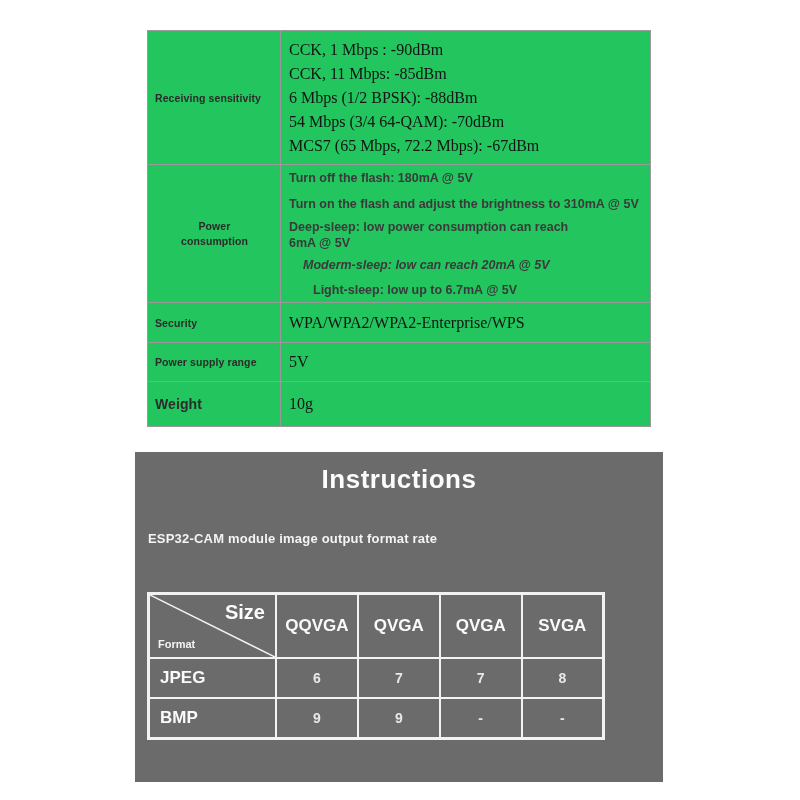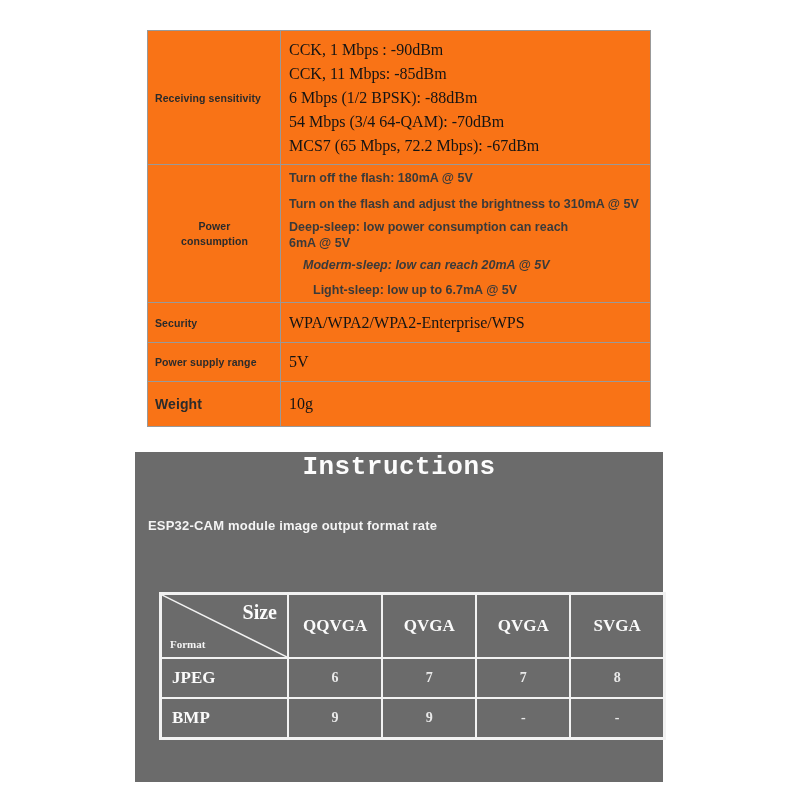--- a/index.html
+++ b/index.html
@@ -7,21 +7,21 @@
     position:relative;width:800px;height:800px;background:#ffffff;
     font-family:"Liberation Sans",sans-serif;overflow:hidden;
   }
 
   
   .spec-table{
     position:absolute;left:147px;top:30px;width:504px;
     border-collapse:collapse;table-layout:fixed;
   }
   .spec-table td{
-    border:1px solid #999999;vertical-align:middle;background:#f97316;
+    border:1px solid #999999;vertical-align:middle;background:#22c55e;
   }
   .spec-table .lbl{
     width:119px;padding:4px 6px 4px 7px;
     font-size:10.5px;font-weight:600;color:#2b2b2b;letter-spacing:0.1px;
   }
   .spec-table .lbl.center{text-align:center;white-space:pre-line;line-height:1.35;}
   .spec-table .lbl.big{font-size:14px;}
   .spec-table .val{
     padding:2px 8px;font-family:"Liberation Serif",serif;
     font-size:16px;color:#141414;
@@ -35,32 +35,31 @@
   .pc-pad{padding-top:4px;padding-bottom:4px;}
   .mt10{margin-top:10px;} .mt7{margin-top:7px;} .mt6{margin-top:6px;font-style:italic;} .mt9{margin-top:9px;}
   .ind1{margin-left:14px;} .ind2{margin-left:24px;}
 
   
   .instructions{
     position:absolute;left:135px;top:452px;width:528px;height:330px;
     background:#6b6b6b;color:#ffffff;
   }
   .instructions-title{
-    margin:0;text-align:center;
-    font-size:26px;font-weight:700;letter-spacing:0.5px;color:#fcfcfc;font-family:Liberation Mono, monospace;
+    margin:12px;text-align:center;
+    font-size:26px;font-weight:700;letter-spacing:0.5px;color:#fcfcfc;
   }
   .instructions-subtitle{
     margin:36px 0 0 13px;font-size:13px;font-weight:700;color:#f4f4f4;
     letter-spacing:0.2px;
   }
   .fmt-table{
-    position:absolute;left:24px;top:140px;width:507px;
+    position:absolute;left:12px;top:140px;width:458px;
     border-collapse:collapse;table-layout:fixed;
     border:3px solid #f2f2f2;
-    font-family:Liberation Serif, serif;
   }
   .fmt-table td,.fmt-table th{
     border:2px solid #f2f2f2;background:#6b6b6b;color:#ffffff;
     text-align:center;vertical-align:middle;
   }
   .fmt-table .corner{width:125px;position:relative;height:60px;padding:0;}
   .corner-svg{position:absolute;left:0;top:0;width:100%;height:100%;display:block;}
   .corner-size{
     position:absolute;top:6px;right:10px;font-size:20px;font-weight:700;color:#fcfcfc;
   }

